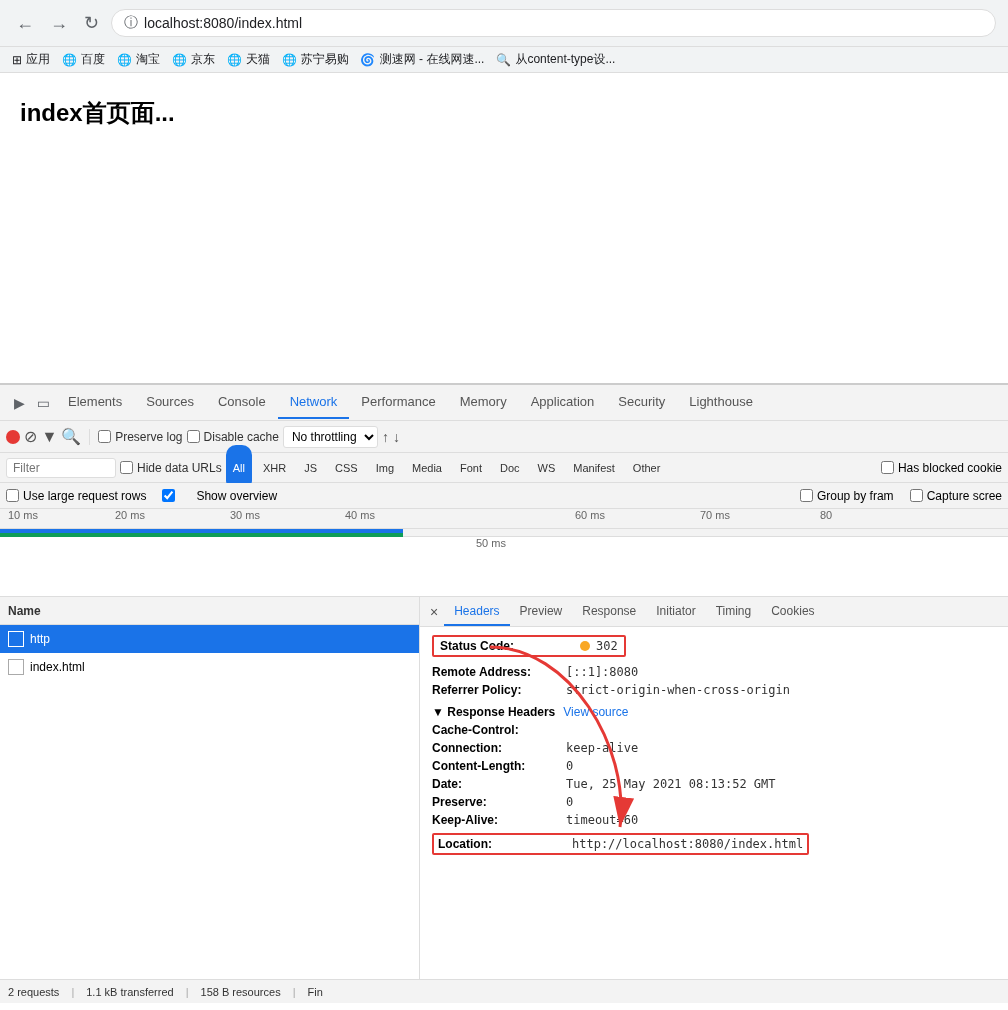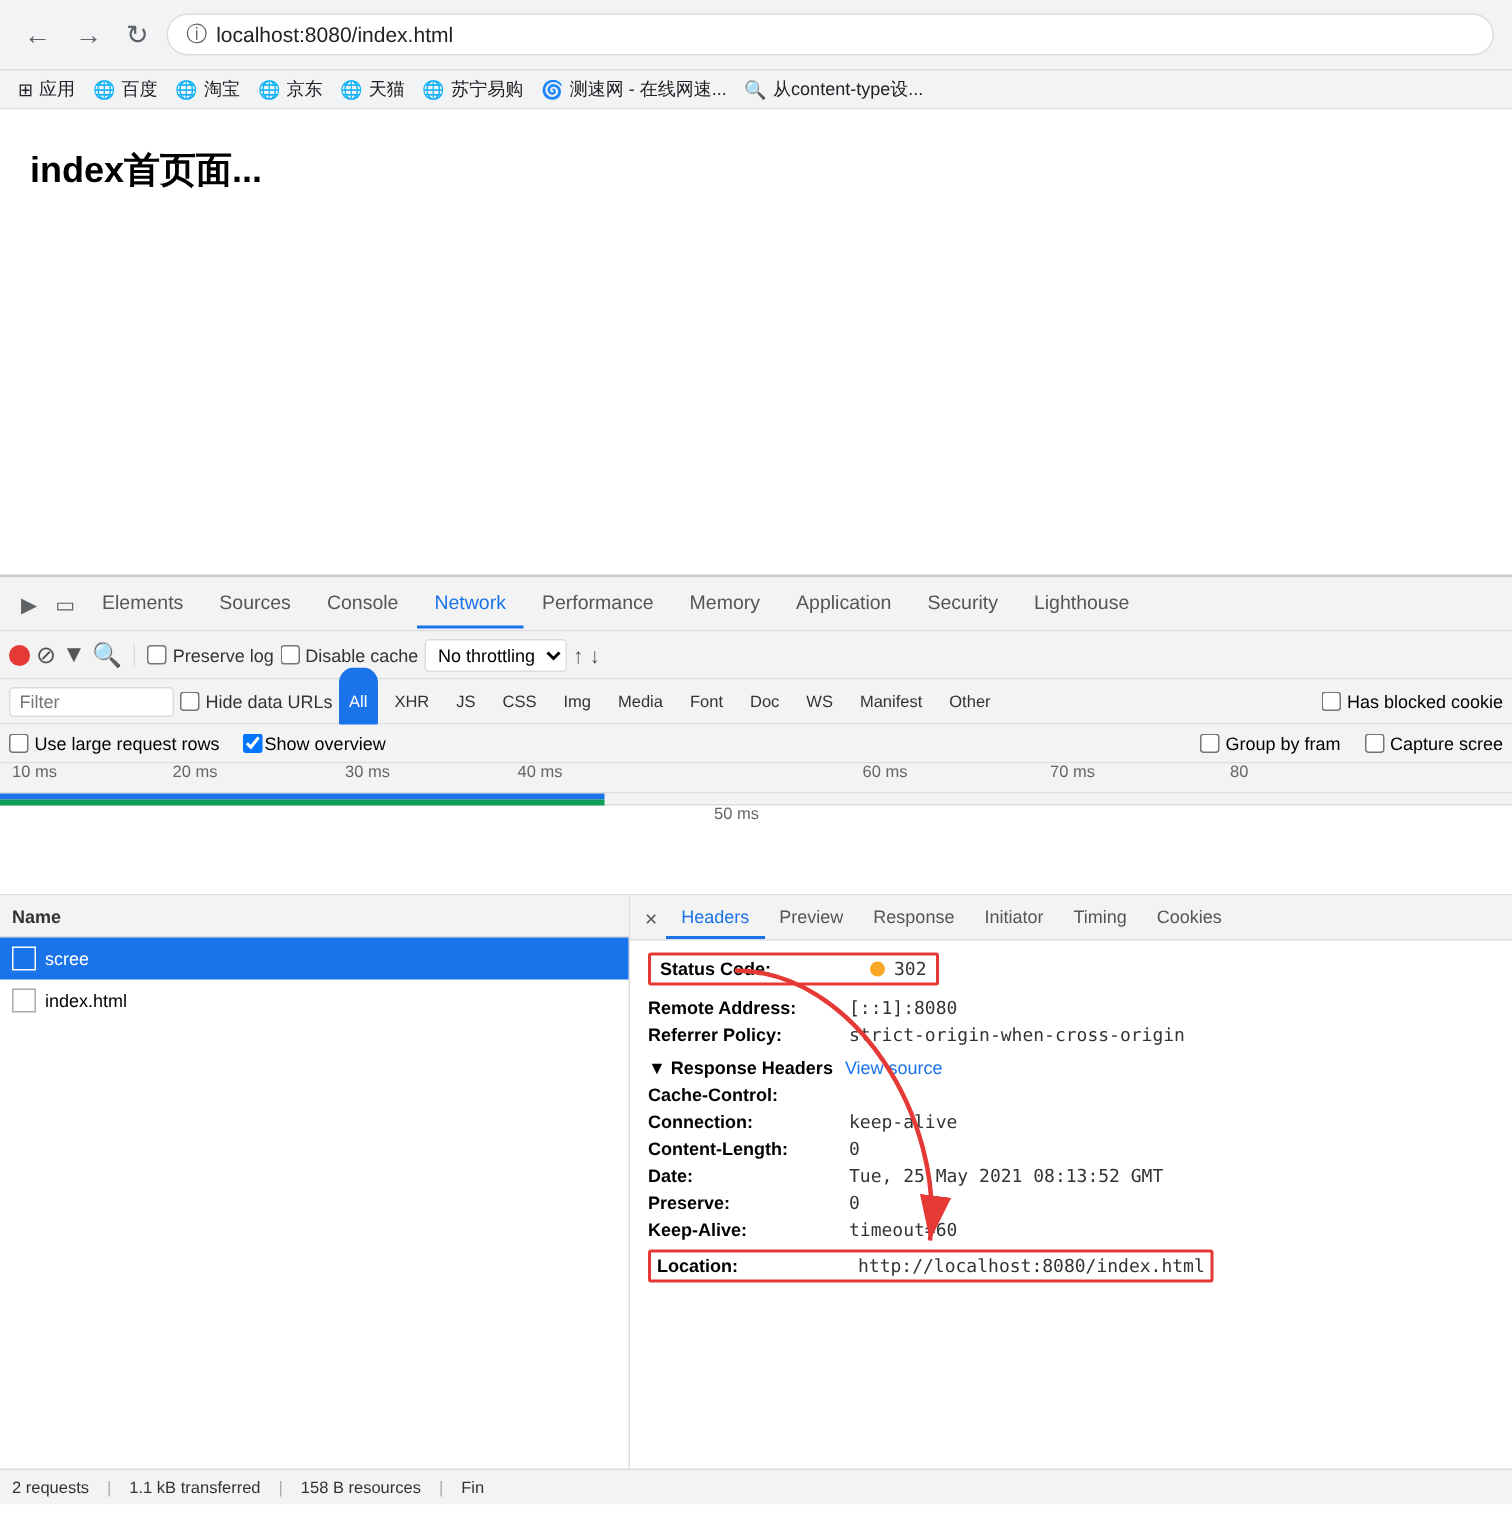--- a/index.html
+++ b/index.html
@@ -214,21 +214,21 @@
         <input type="checkbox" style="">
         <span>Has blocked cookie</span>
       </div>
     </div>
 
     <div class="options-bar">
       <label class="option-item">
         <input type="checkbox" style="">
         <span>Use large request rows</span>
       </label>
-      <label class="option-item" style="display:flex;align-items:center;gap:1px;">
+      <label class="option-item" style="display:flex;align-items:center;gap:21px;">
         <input type="checkbox" checked="" style="">
         <span>Show overview</span>
       </label>
       <div style="margin-left:auto;display:flex;gap:16px;">
         <label class="option-item">
           <input type="checkbox" style="">
           <span>Group by fram</span>
         </label>
         <label class="option-item">
           <input type="checkbox" style="">
@@ -256,21 +256,21 @@
     <div style="height:60px;background:#fff;border-bottom:1px solid #ddd;"></div>
 
     <div class="devtools-main" style="position:relative;">
 
       <div class="request-list">
         <div class="request-list-header">
           <span>Name</span>
         </div>
         <div class="request-row selected">
           <span class="file-icon"></span>
-          <span>scree</span>
+          <span>http</span>
         </div>
         <div class="request-row">
           <span class="file-icon"></span>
           <span>index.html</span>
         </div>
       </div>
 
       <div class="detail-panel">
 
         <div class="detail-tabs">

